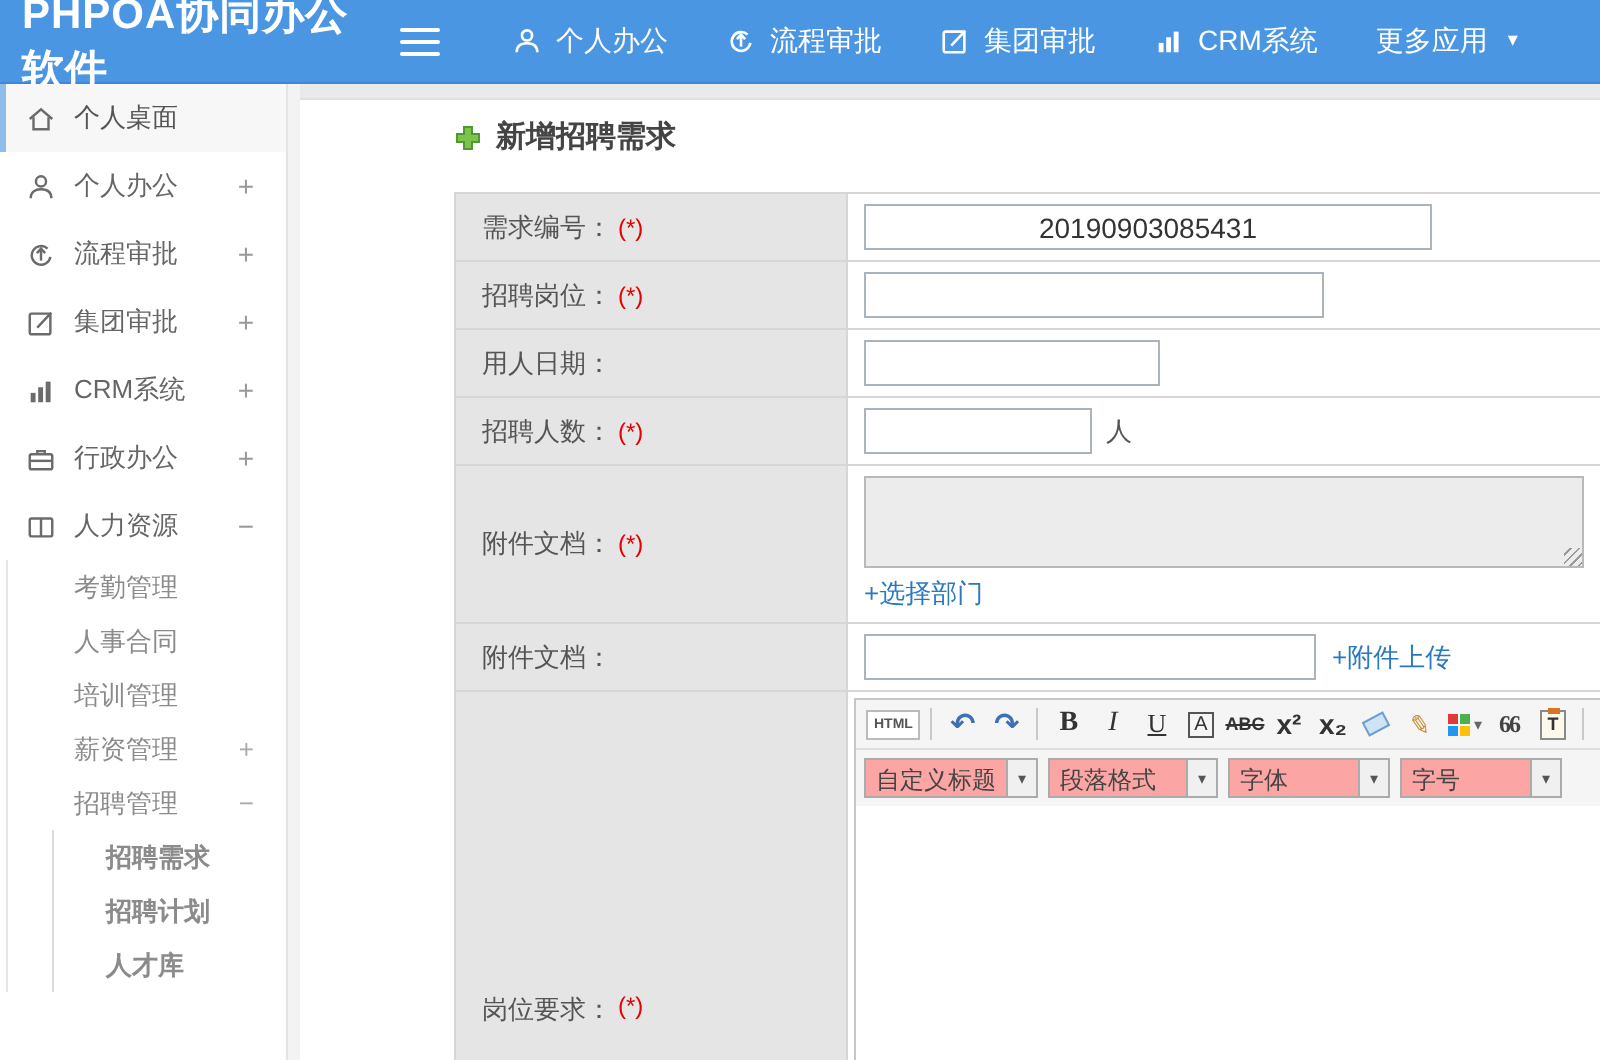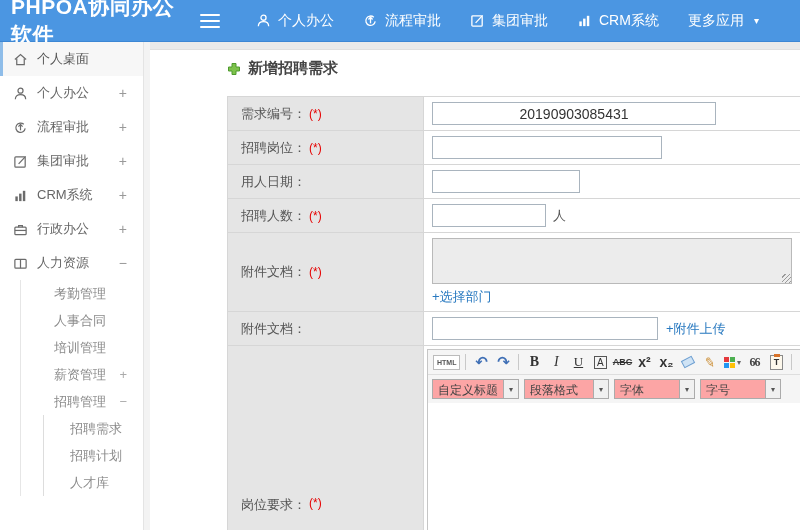--- a/index.html
+++ b/index.html
@@ -20,27 +20,27 @@
 
   
   .sidebar { position:absolute; top:42px; left:0; width:143px; bottom:16px; background:#fff; }
   .side-scroll { position:absolute; top:42px; left:143px; width:7px; bottom:0;
     background:#f3f3f3; border-left:1px solid #e4e4e4; }
   .snav-item { height:34px; display:flex; align-items:center; padding-left:13px;
     font-size:13px; color:#666; position:relative; cursor:pointer; }
   .snav-item svg { margin-right:9px; flex:0 0 auto; }
   .snav-item .expand { position:absolute; right:16px; color:#999; font-size:14px; }
   .snav-item.active { background:#f7f7f7; border-left:3px solid #8fbde9; padding-left:10px; color:#555; }
-  .submenu { border-left:1px solid #e6e6e6; margin-left:20px; }
+  .submenu { border-left:1px solid #e6e6e6; margin-left:3px; }
   .snav-sub { height:27px; display:flex; align-items:center; padding-left:33px;
     font-size:13px; color:#8b8b8b; position:relative; cursor:pointer; }
   .snav-sub .expand { position:absolute; right:16px; color:#aaa; font-size:13px; }
   .submenu3 { margin-left:22px; border-left:1px solid #ddd; }
   .snav-sub3 { height:27px; display:flex; align-items:center; padding-left:26px;
-    font-size:13px; color:#8b8b8b; cursor:pointer; }
+    font-size:13px; color:#8b8b8b; cursor:pointer;font-weight:bold; }
 
   
   .content { position:absolute; top:42px; left:150px; width:650px; bottom:0; background:#fff; overflow:hidden; }
   .content-strip { height:8px; background:#eaeaea; border-bottom:1px solid #e0e0e0; }
   .page-title { position:absolute; left:77px; top:17px; display:flex; align-items:center; }
   .page-title .ttl { font-size:15px; font-weight:bold; color:#444; margin-left:7px; }
 
   
   .form-table { position:absolute; left:77px; top:54px; width:880px; border:1px solid #d6d6d6; }
   .frow { display:flex; border-bottom:1px solid #d6d6d6; min-height:34px; }

